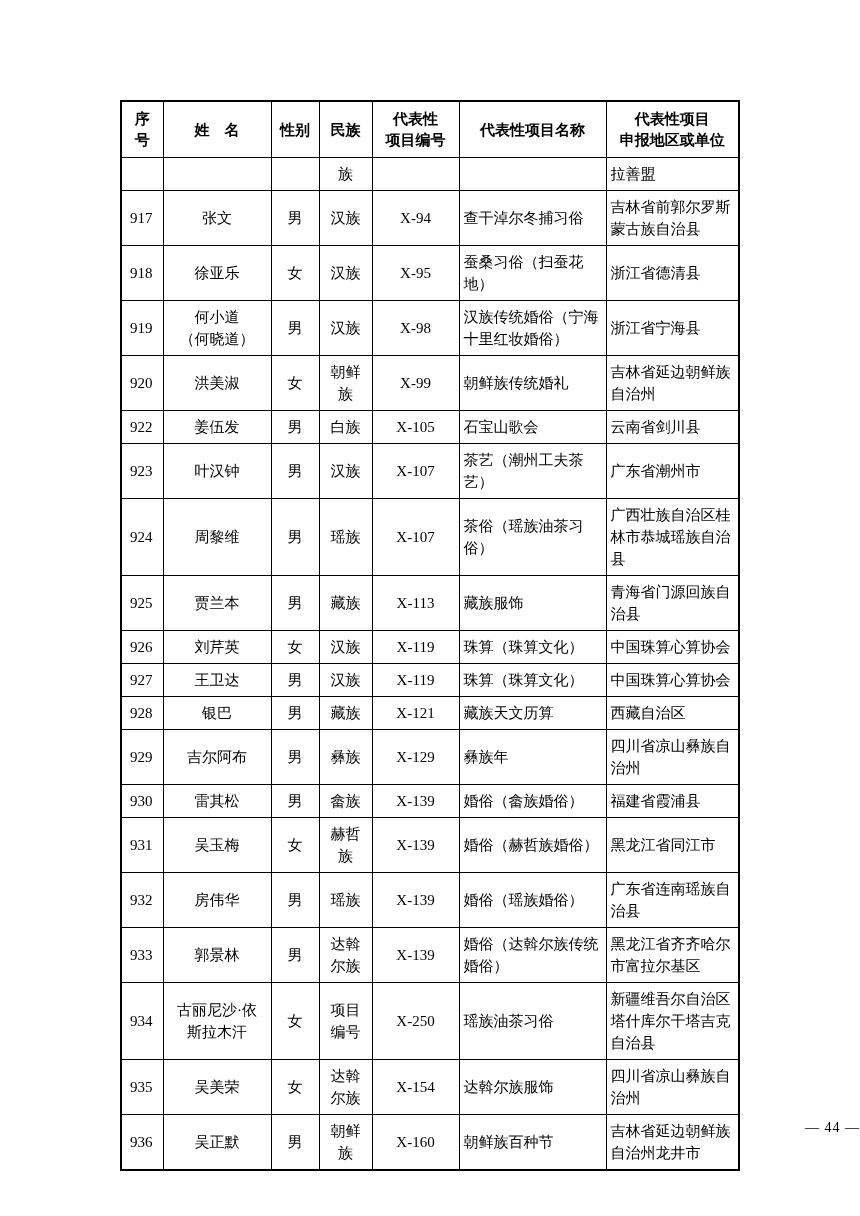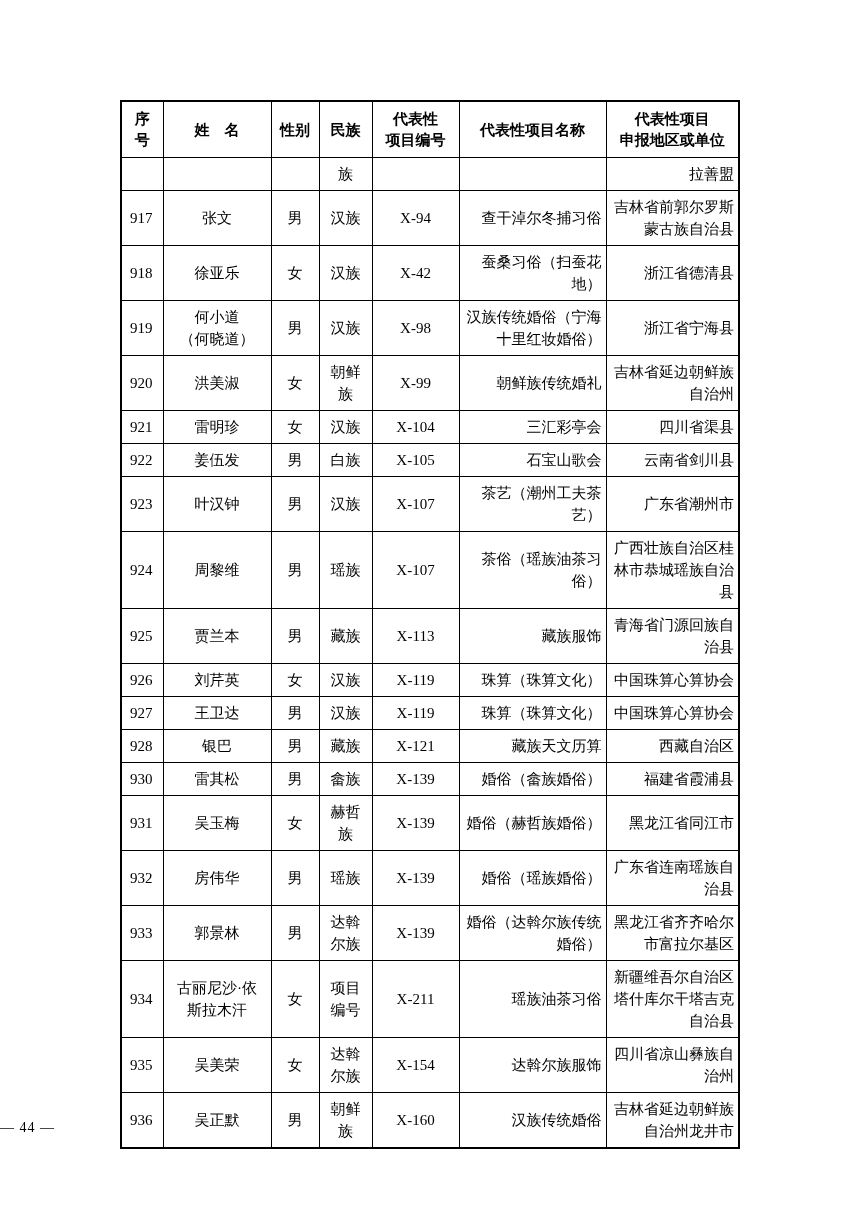--- a/index.html
+++ b/index.html
@@ -44,31 +44,31 @@
     font-family: "Liberation Sans", "DejaVu Sans", sans-serif;
     font-weight: bold;
     text-align: center;
     height: 56px;
     padding: 2px 2px;
     line-height: 21px;
   }
   
   table.roster td:nth-child(-n+5) { text-align: center; }
   table.roster td:nth-child(6),
-  table.roster td:nth-child(7)   { text-align: right; }
+  table.roster td:nth-child(7)   { text-align: left; }
   
   table.roster td:nth-child(4) { padding-left: 5px; padding-right: 5px; }
   table.roster td:nth-child(3) { padding-left: 2px; padding-right: 2px; }
   table.roster td:nth-child(1) { padding-left: 0; padding-right: 2px; }
   .footer {
     position: absolute;
     left: 0;
     top: 1120px;
     width: 100%;
-    text-align: left;
+    text-align: right;
     font-size: 14px;
     letter-spacing: 1px;
     color: #000000;
   }
 </style>
 </head>
 <body>
 
 <div class="page">
 
@@ -113,21 +113,21 @@
           <td>汉族</td>
           <td>X-94</td>
           <td>查干淖尔冬捕习俗</td>
           <td>吉林省前郭尔罗斯蒙古族自治县</td>
         </tr>
         <tr>
           <td>918</td>
           <td>徐亚乐</td>
           <td>女</td>
           <td>汉族</td>
-          <td>X-42</td>
+          <td>X-95</td>
           <td>蚕桑习俗（扫蚕花地）</td>
           <td>浙江省德清县</td>
         </tr>
         <tr>
           <td>919</td>
           <td>何小道
 （何晓道）</td>
           <td>男</td>
           <td>汉族</td>
           <td>X-98</td>
@@ -137,29 +137,20 @@
         <tr>
           <td>920</td>
           <td>洪美淑</td>
           <td>女</td>
           <td>朝鲜族</td>
           <td>X-99</td>
           <td>朝鲜族传统婚礼</td>
           <td>吉林省延边朝鲜族自治州</td>
         </tr>
         <tr>
-          <td>921</td>
-          <td>雷明珍</td>
-          <td>女</td>
-          <td>汉族</td>
-          <td>X-104</td>
-          <td>三汇彩亭会</td>
-          <td>四川省渠县</td>
-        </tr>
-        <tr>
           <td>922</td>
           <td>姜伍发</td>
           <td>男</td>
           <td>白族</td>
           <td>X-105</td>
           <td>石宝山歌会</td>
           <td>云南省剑川县</td>
         </tr>
         <tr>
           <td>923</td>
@@ -209,20 +200,29 @@
         <tr>
           <td>928</td>
           <td>银巴</td>
           <td>男</td>
           <td>藏族</td>
           <td>X-121</td>
           <td>藏族天文历算</td>
           <td>西藏自治区</td>
         </tr>
         <tr>
+          <td>929</td>
+          <td>吉尔阿布</td>
+          <td>男</td>
+          <td>彝族</td>
+          <td>X-129</td>
+          <td>彝族年</td>
+          <td>四川省凉山彝族自治州</td>
+        </tr>
+        <tr>
           <td>930</td>
           <td>雷其松</td>
           <td>男</td>
           <td>畲族</td>
           <td>X-139</td>
           <td>婚俗（畲族婚俗）</td>
           <td>福建省霞浦县</td>
         </tr>
         <tr>
           <td>931</td>
@@ -250,40 +250,40 @@
           <td>X-139</td>
           <td>婚俗（达斡尔族传统婚俗）</td>
           <td>黑龙江省齐齐哈尔市富拉尔基区</td>
         </tr>
         <tr>
           <td>934</td>
           <td>古丽尼沙·依
 斯拉木汗</td>
           <td>女</td>
           <td>项目编号</td>
-          <td>X-211</td>
+          <td>X-250</td>
           <td>瑶族油茶习俗</td>
           <td>新疆维吾尔自治区塔什库尔干塔吉克自治县</td>
         </tr>
         <tr>
           <td>935</td>
           <td>吴美荣</td>
           <td>女</td>
           <td>达斡尔族</td>
           <td>X-154</td>
           <td>达斡尔族服饰</td>
           <td>四川省凉山彝族自治州</td>
         </tr>
         <tr>
           <td>936</td>
           <td>吴正默</td>
           <td>男</td>
           <td>朝鲜族</td>
           <td>X-160</td>
-          <td>汉族传统婚俗</td>
+          <td>朝鲜族百种节</td>
           <td>吉林省延边朝鲜族自治州龙井市</td>
         </tr>
       </tbody>
   </table>
 
   <div class="footer">— 44 —</div>
 
 </div>
 
 </body></html>

